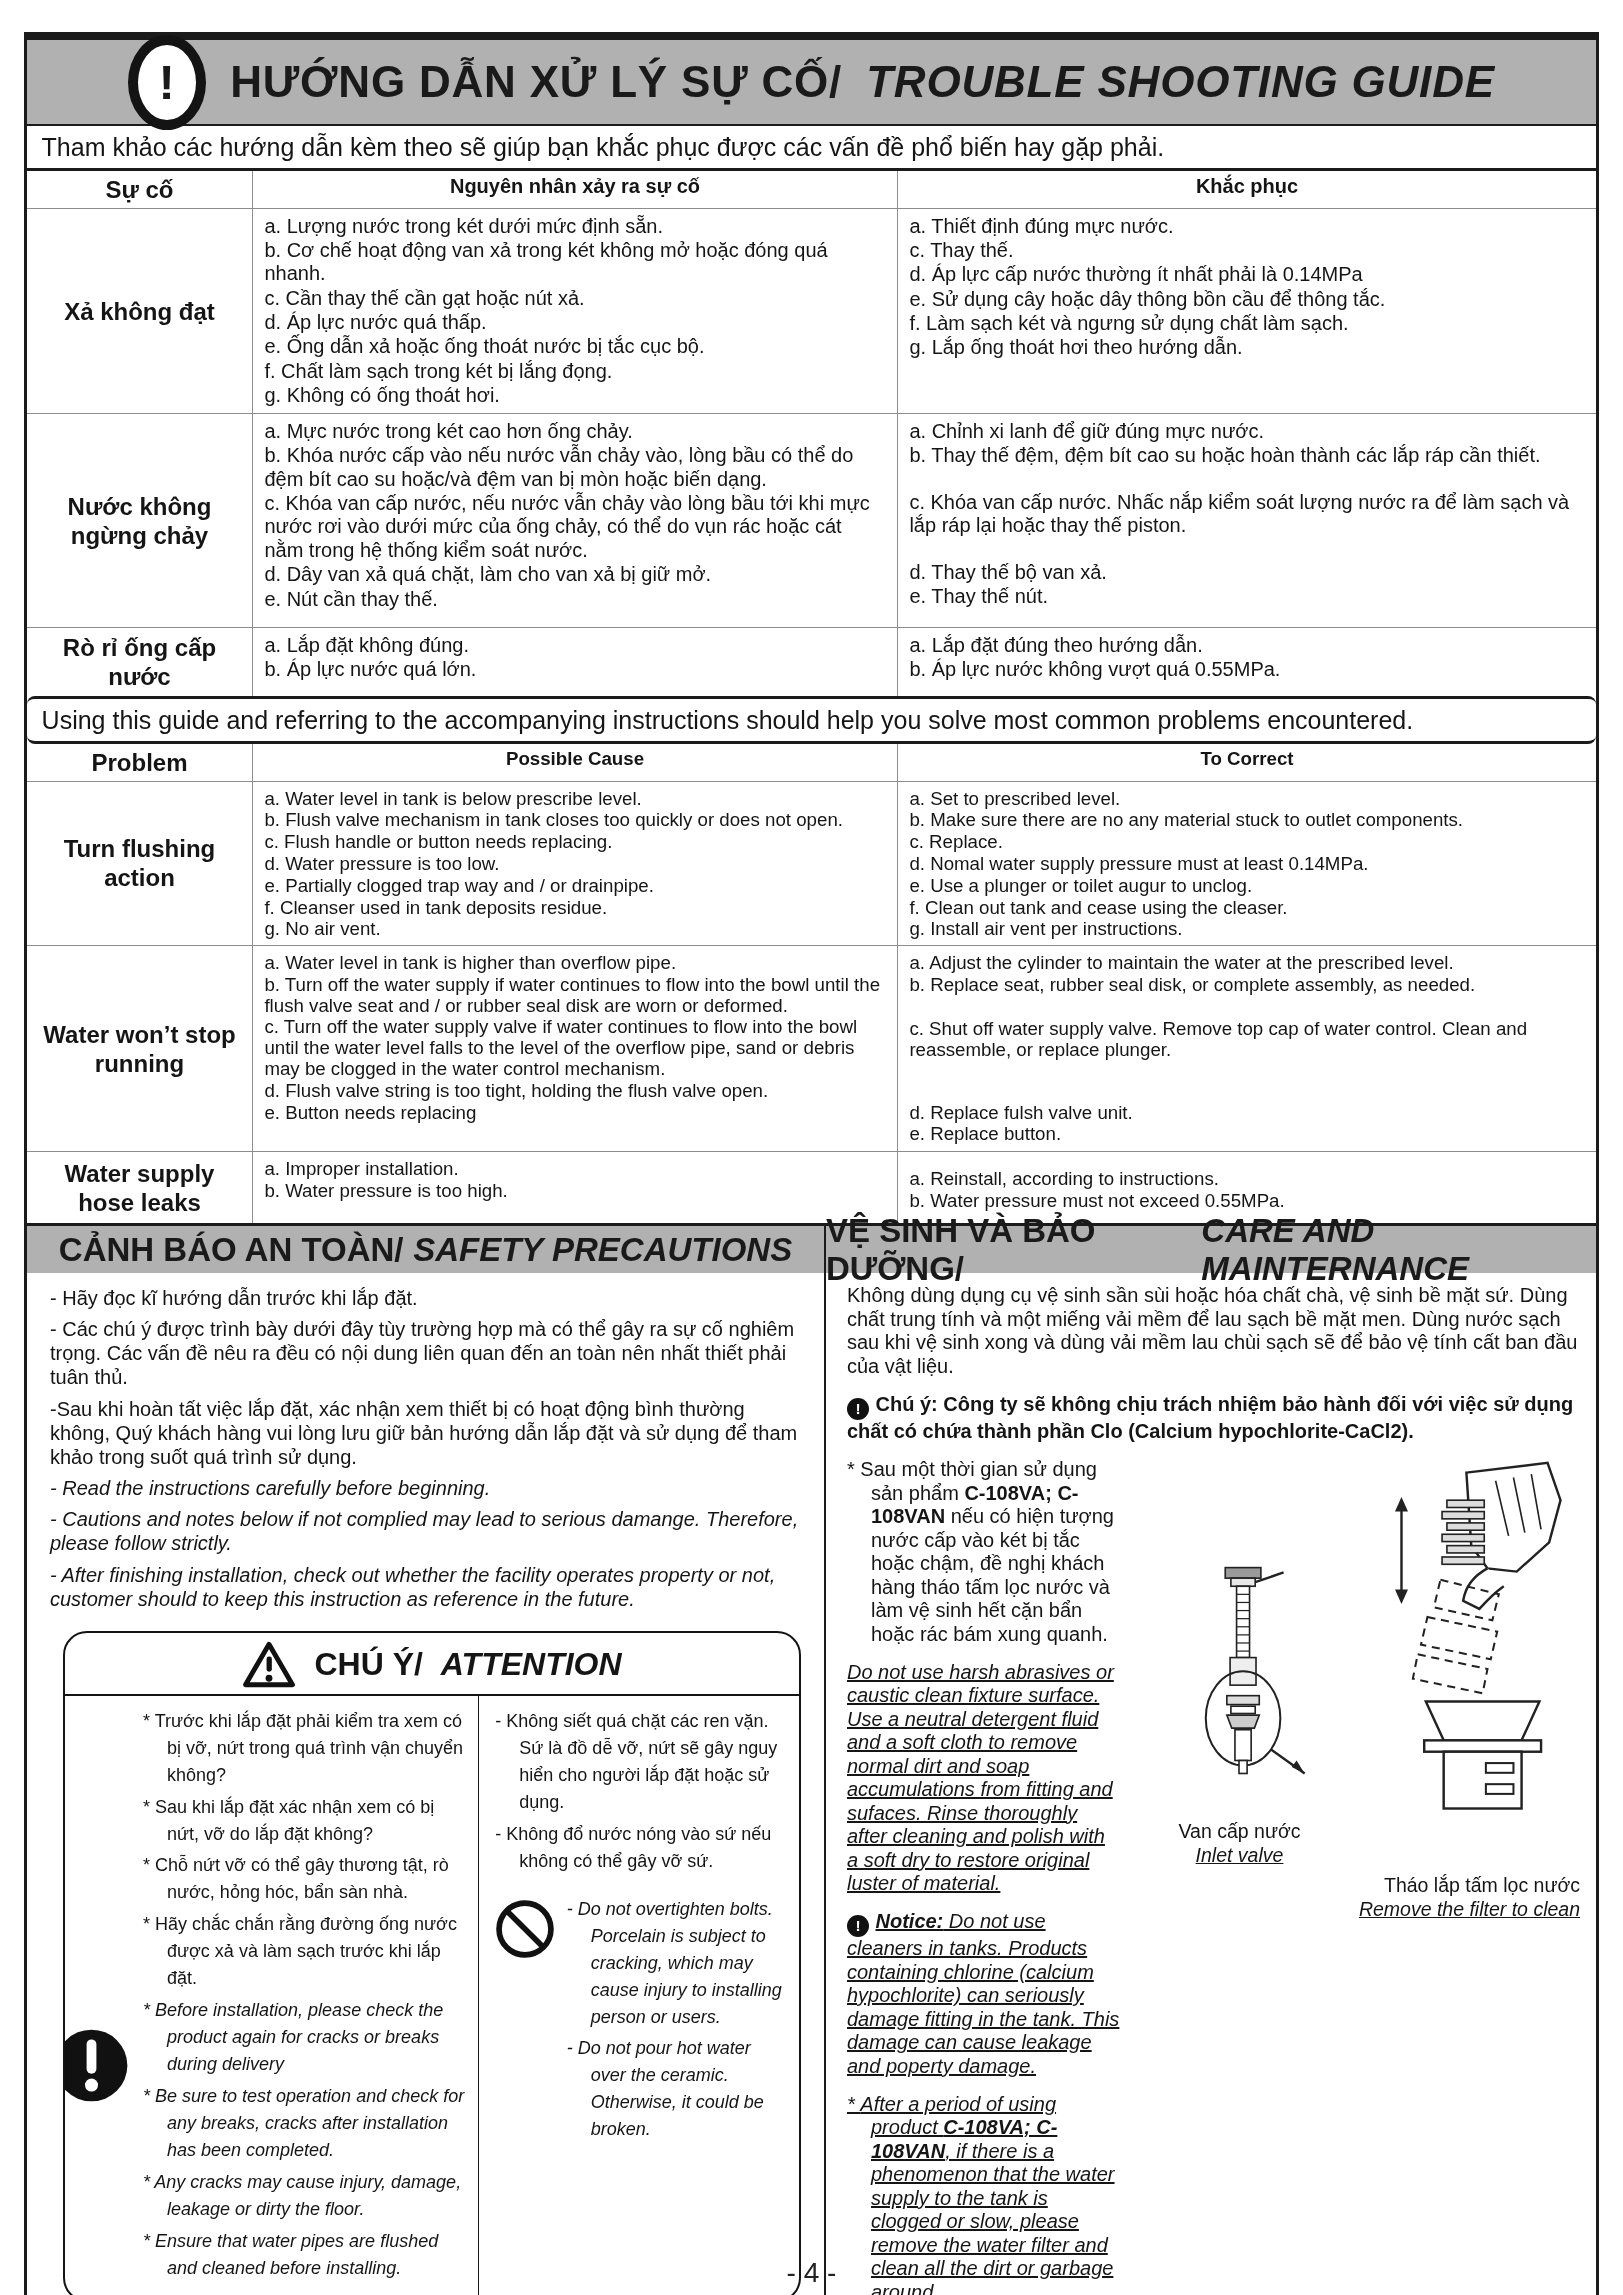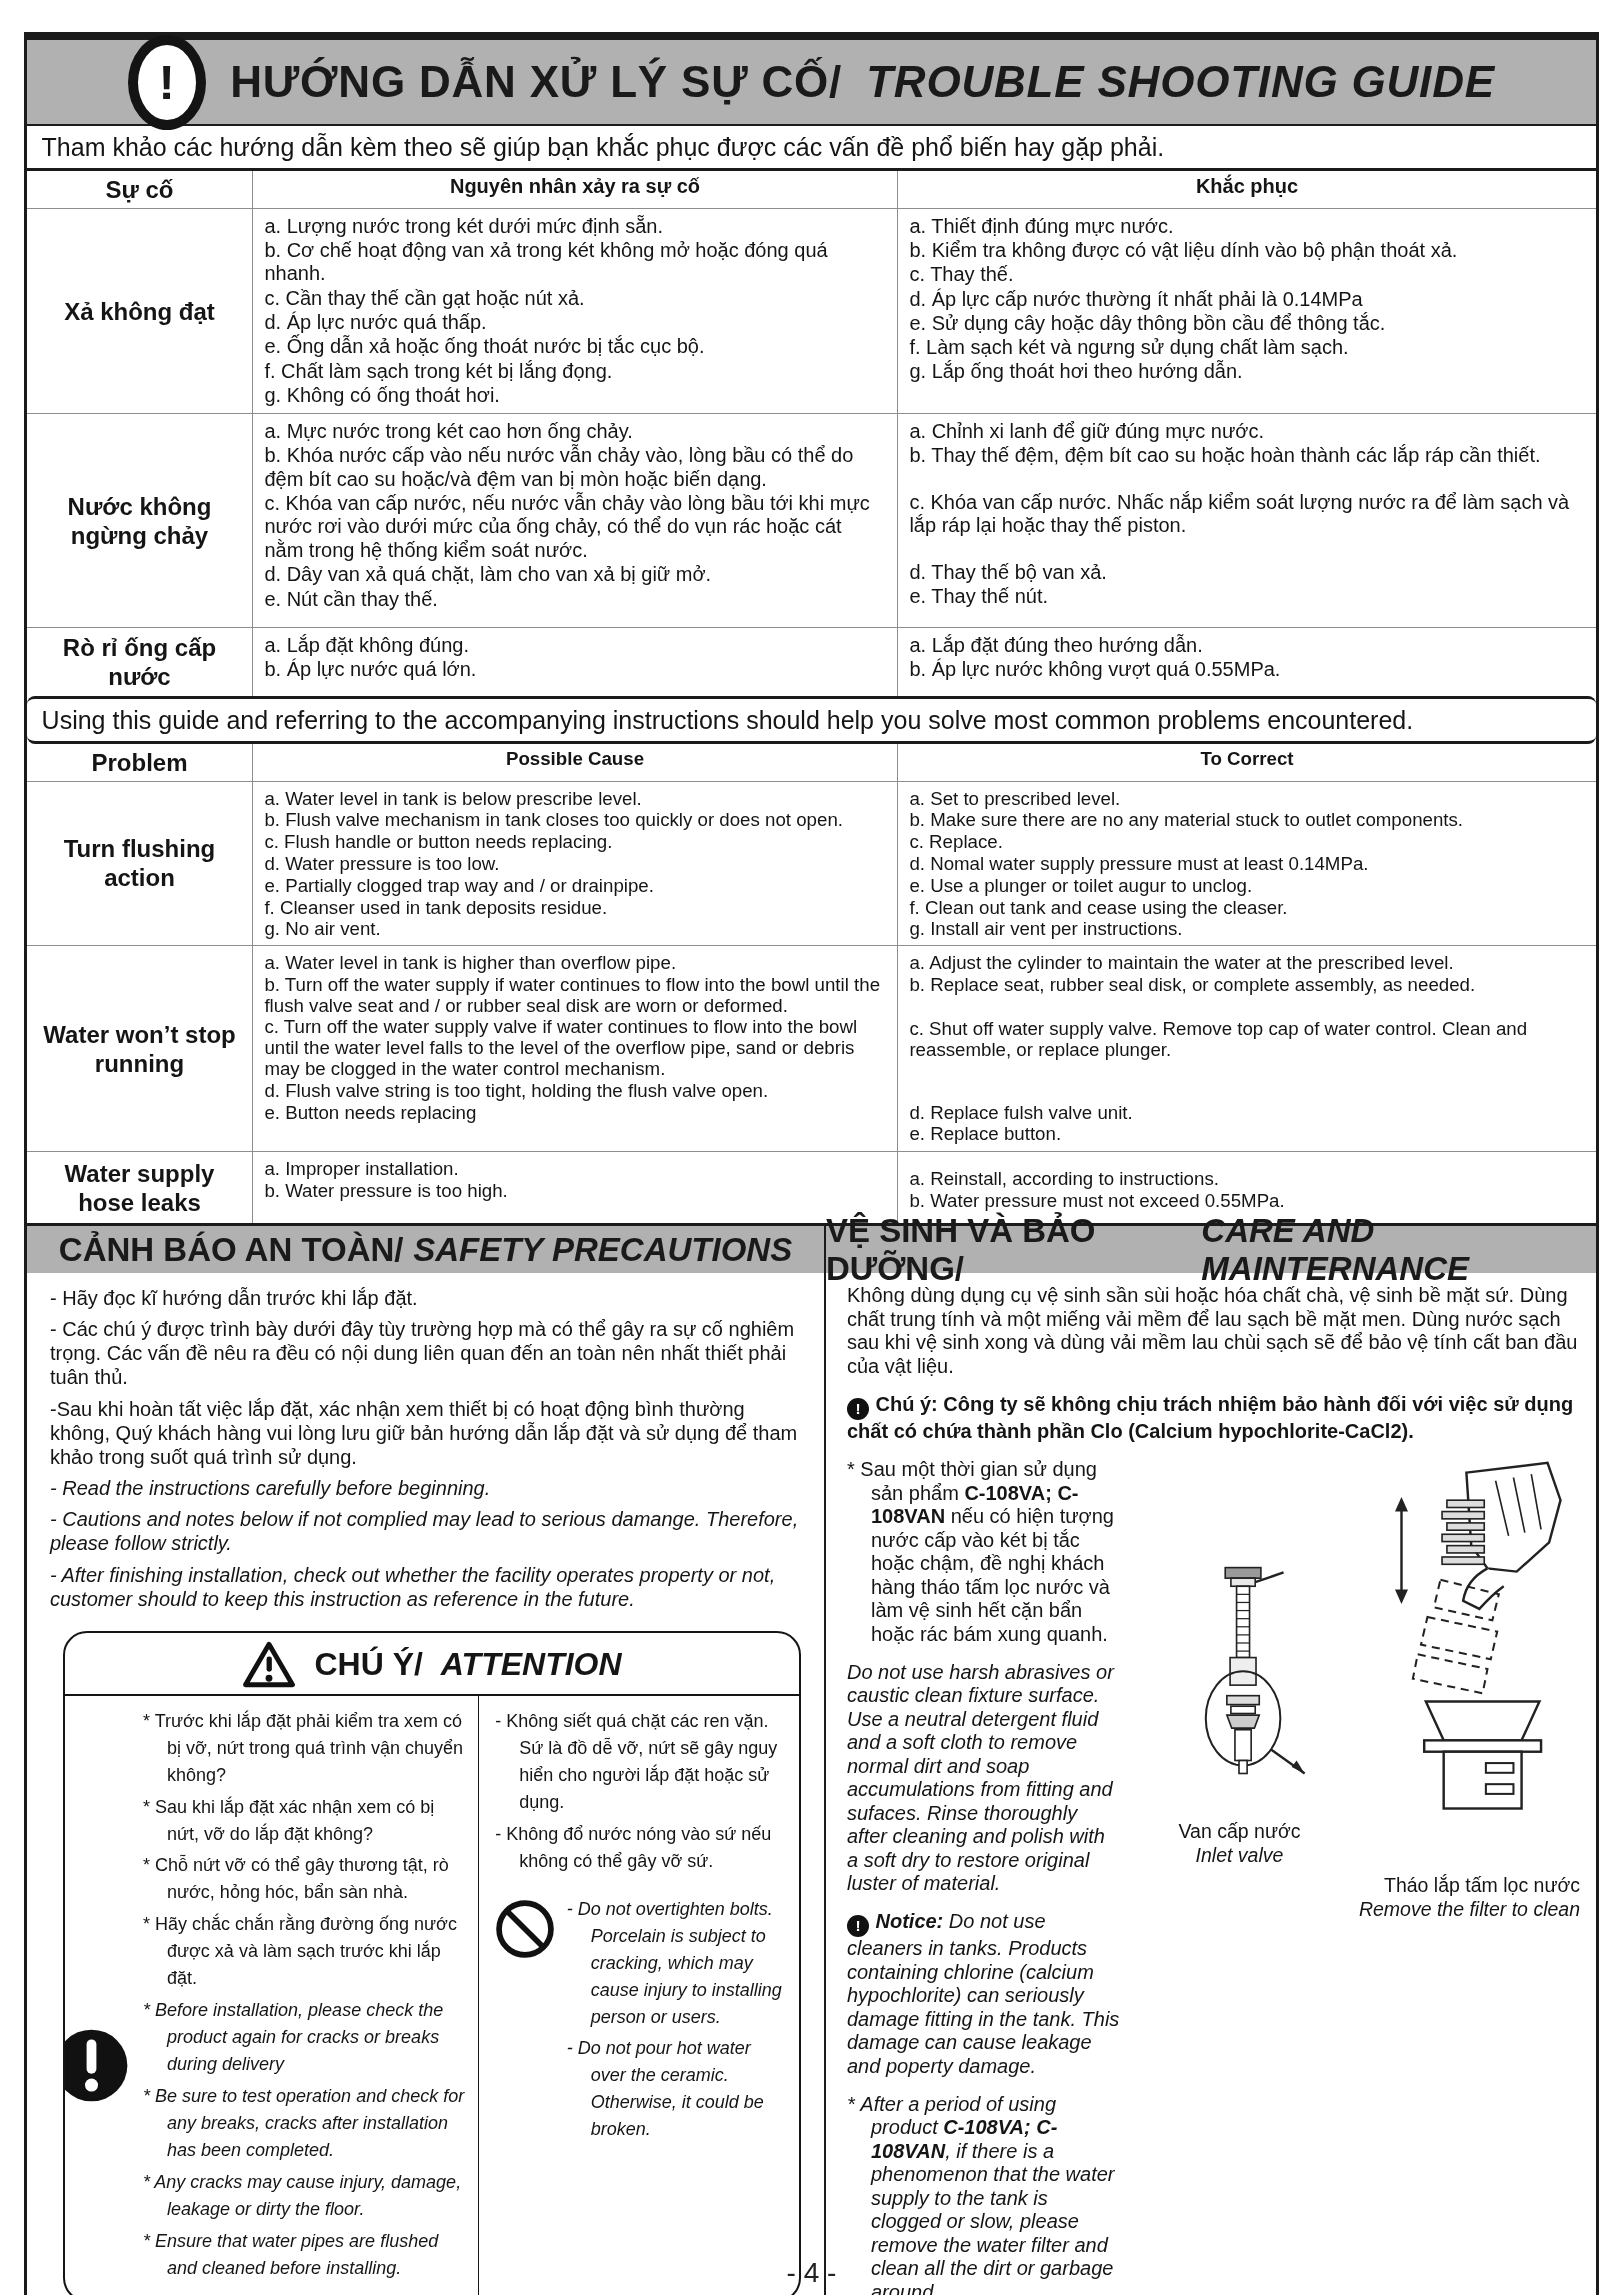--- a/index.html
+++ b/index.html
@@ -52,21 +52,21 @@
   .mandatory-wrap{position:absolute;left:-11.4px;top:55%;width:75px;height:75px;}
   .proh-row{display:flex;gap:11.4px;margin-top:21px;}
   .proh-row svg{flex:0 0 auto;margin-top:3.2px;}
 
   
   .care-body{padding:11.4px 16px 3.2px 21px;}
   .care-flex{display:flex;gap:17px;}
   .care-text{flex:1;min-width:0;}
   .care-illos{width:442px;flex:0 0 auto;position:relative;}
   .care-body p{margin:0 0 14.6px;font-size:20px;line-height:23.5px;}
-  .care-body .en{font-style:italic;}
+  .care-body .en{font-style:italic;text-decoration:underline;}
   .bold{font-weight:bold;}
   .hang{padding-left:24px;text-indent:-24px;}
   .note-dot{display:inline-flex;width:22px;height:22px;border-radius:50%;background:#111;color:#fff;font-weight:bold;font-size:15.4px;align-items:center;justify-content:center;vertical-align:-3.2px;margin-right:6.5px;font-style:normal;}
   .illo-caption{font-size:19.5px;line-height:23.5px;text-align:center;}
   .illo-caption .en{font-style:italic;}
   .cap-inlet{position:absolute;left:0px;top:362px;width:203px;}
   .cap-filter{position:absolute;right:0px;top:416px;width:244px;text-align:right;}
   .svg-inlet{position:absolute;left:24px;top:106px;}
   .svg-filter{position:absolute;right:8px;top:0px;}
   .page-num{position:absolute;left:0;right:0;bottom:6.5px;text-align:center;font-size:28px;color:#222;}
@@ -98,21 +98,20 @@
           <div class="ln">a. Lượng nước trong két dưới mức định sẵn.</div>
           <div class="ln">b. Cơ chế hoạt động van xả trong két không mở hoặc đóng quá nhanh.</div>
           <div class="ln">c. Cần thay thế cần gạt hoặc nút xả.</div>
           <div class="ln">d. Áp lực nước quá thấp.</div>
           <div class="ln">e. Ống dẫn xả hoặc ống thoát nước bị tắc cục bộ.</div>
           <div class="ln">f. Chất làm sạch trong két bị lắng đọng.</div>
           <div class="ln">g. Không có ống thoát hơi.</div>
         </div>
         <div class="cell c3">
           <div class="ln">a. Thiết định đúng mực nước.</div>
-          <div class="ln">b. Kiểm tra không được có vật liệu dính vào bộ phận thoát xả.</div>
           <div class="ln">c. Thay thế.</div>
           <div class="ln">d. Áp lực cấp nước thường ít nhất phải là 0.14MPa</div>
           <div class="ln">e. Sử dụng cây hoặc dây thông bồn cầu để thông tắc.</div>
           <div class="ln">f. Làm sạch két và ngưng sử dụng chất làm sạch.</div>
           <div class="ln">g. Lắp ống thoát hơi theo hướng dẫn.</div>
         </div>
       </div>
       <div class="trow" style="min-height:213px">
         <div class="cell c1">Nước không ngừng chảy</div>
         <div class="cell c2">

